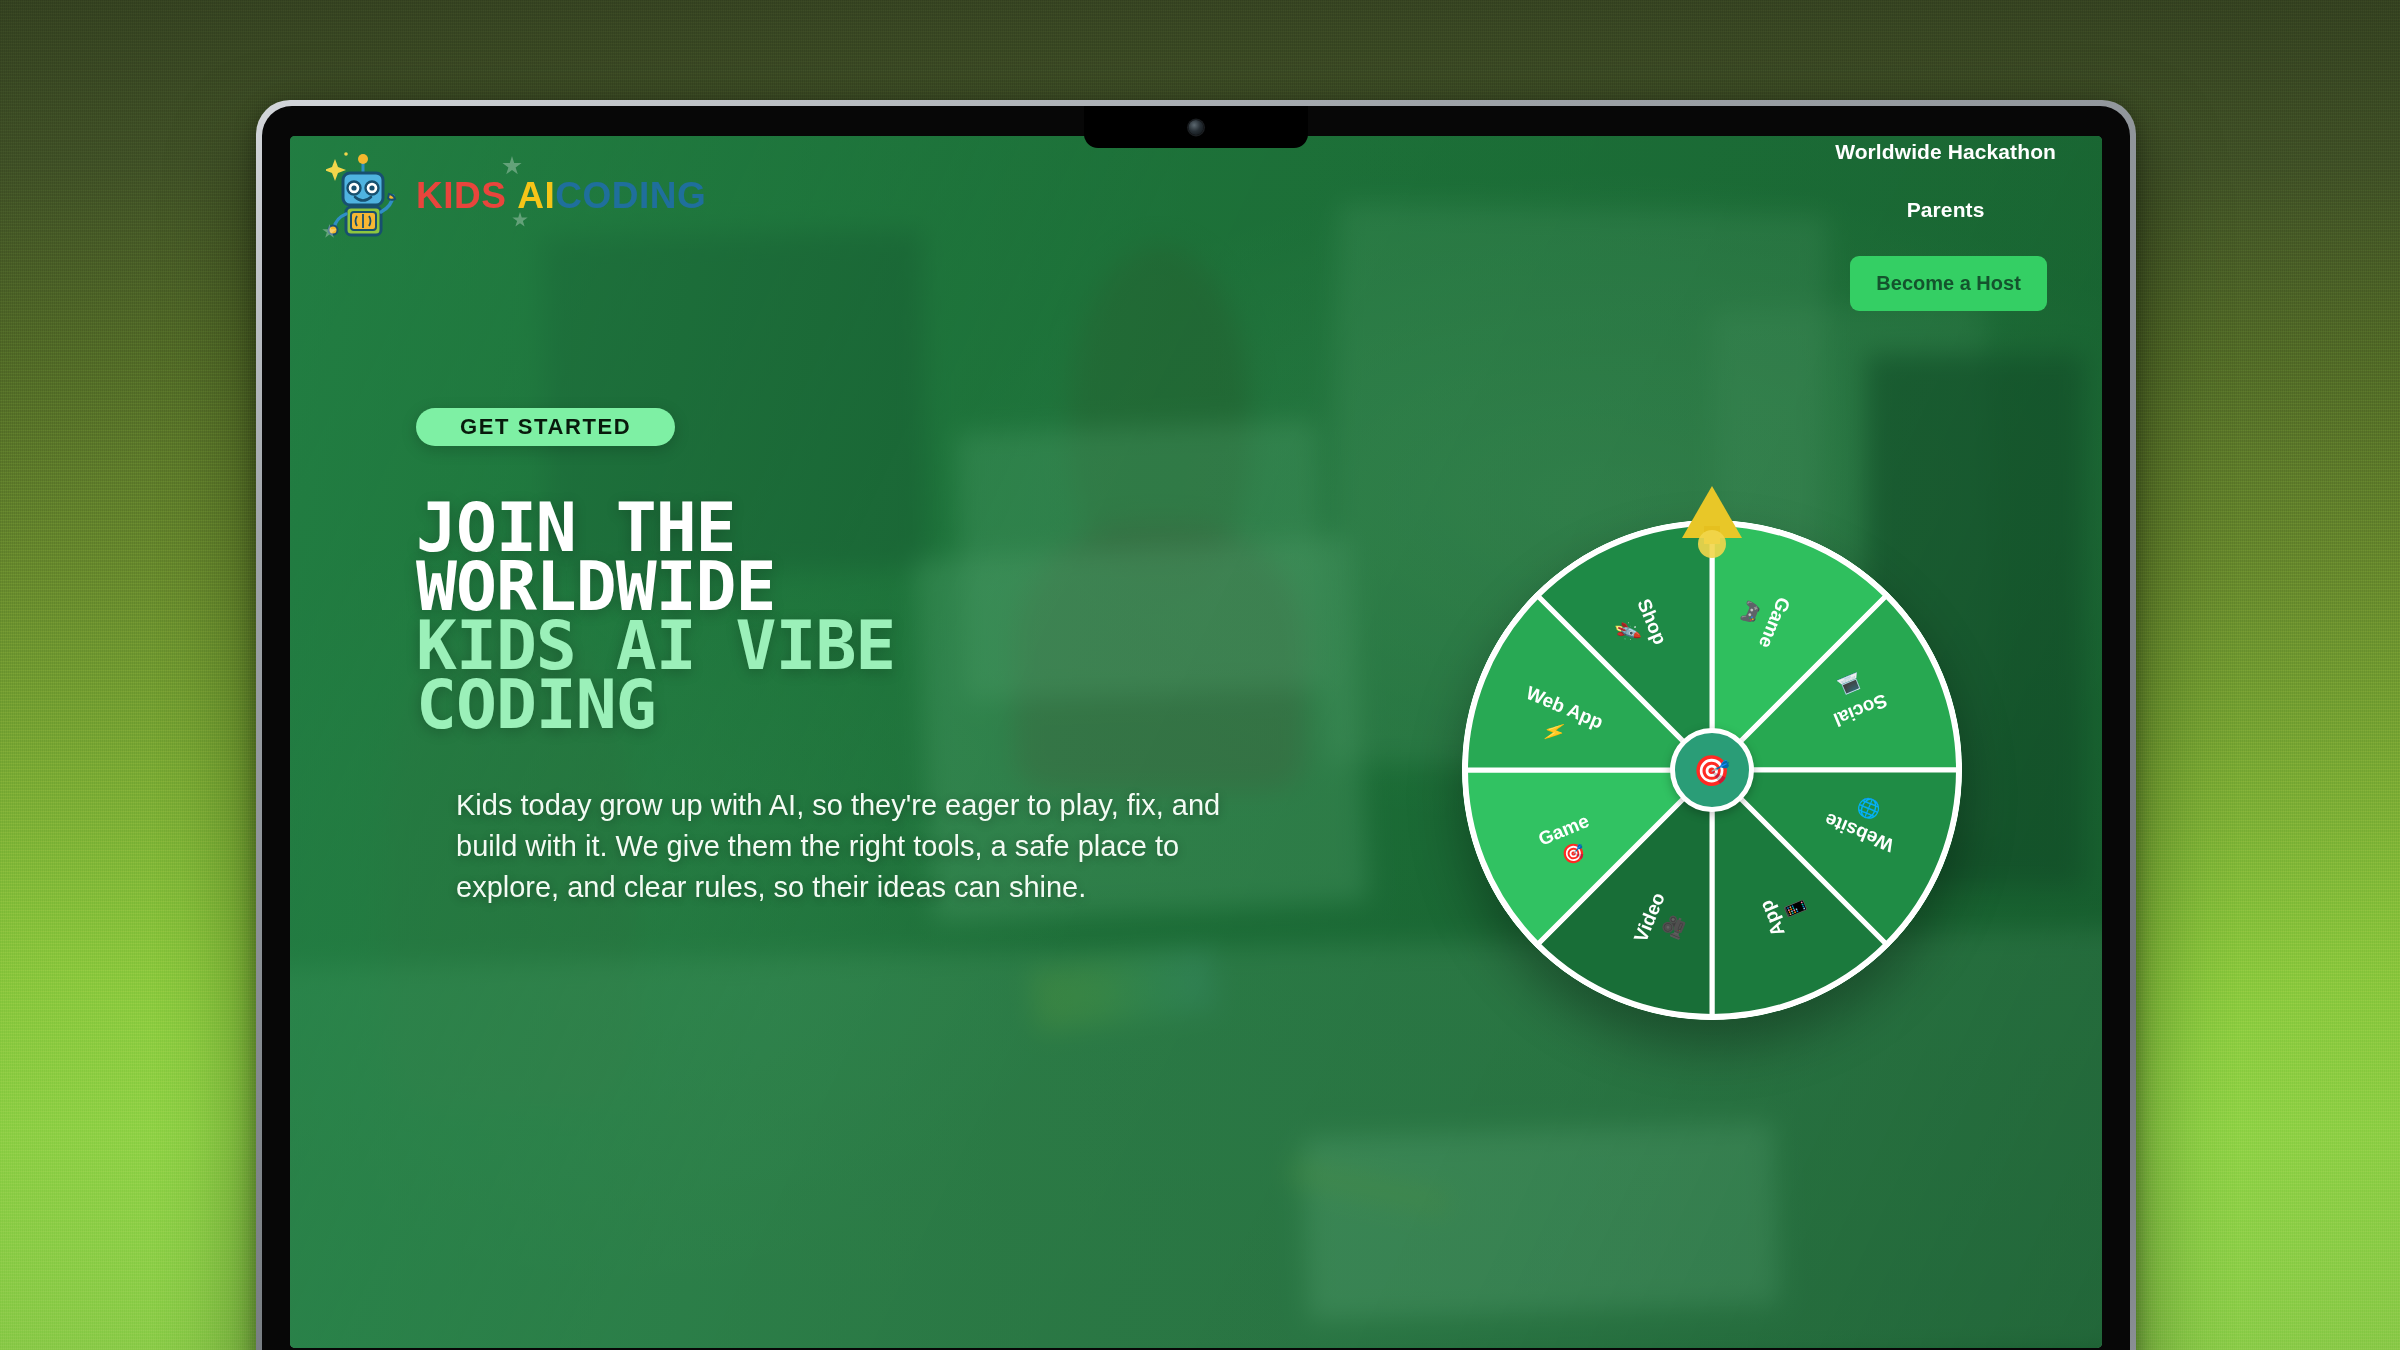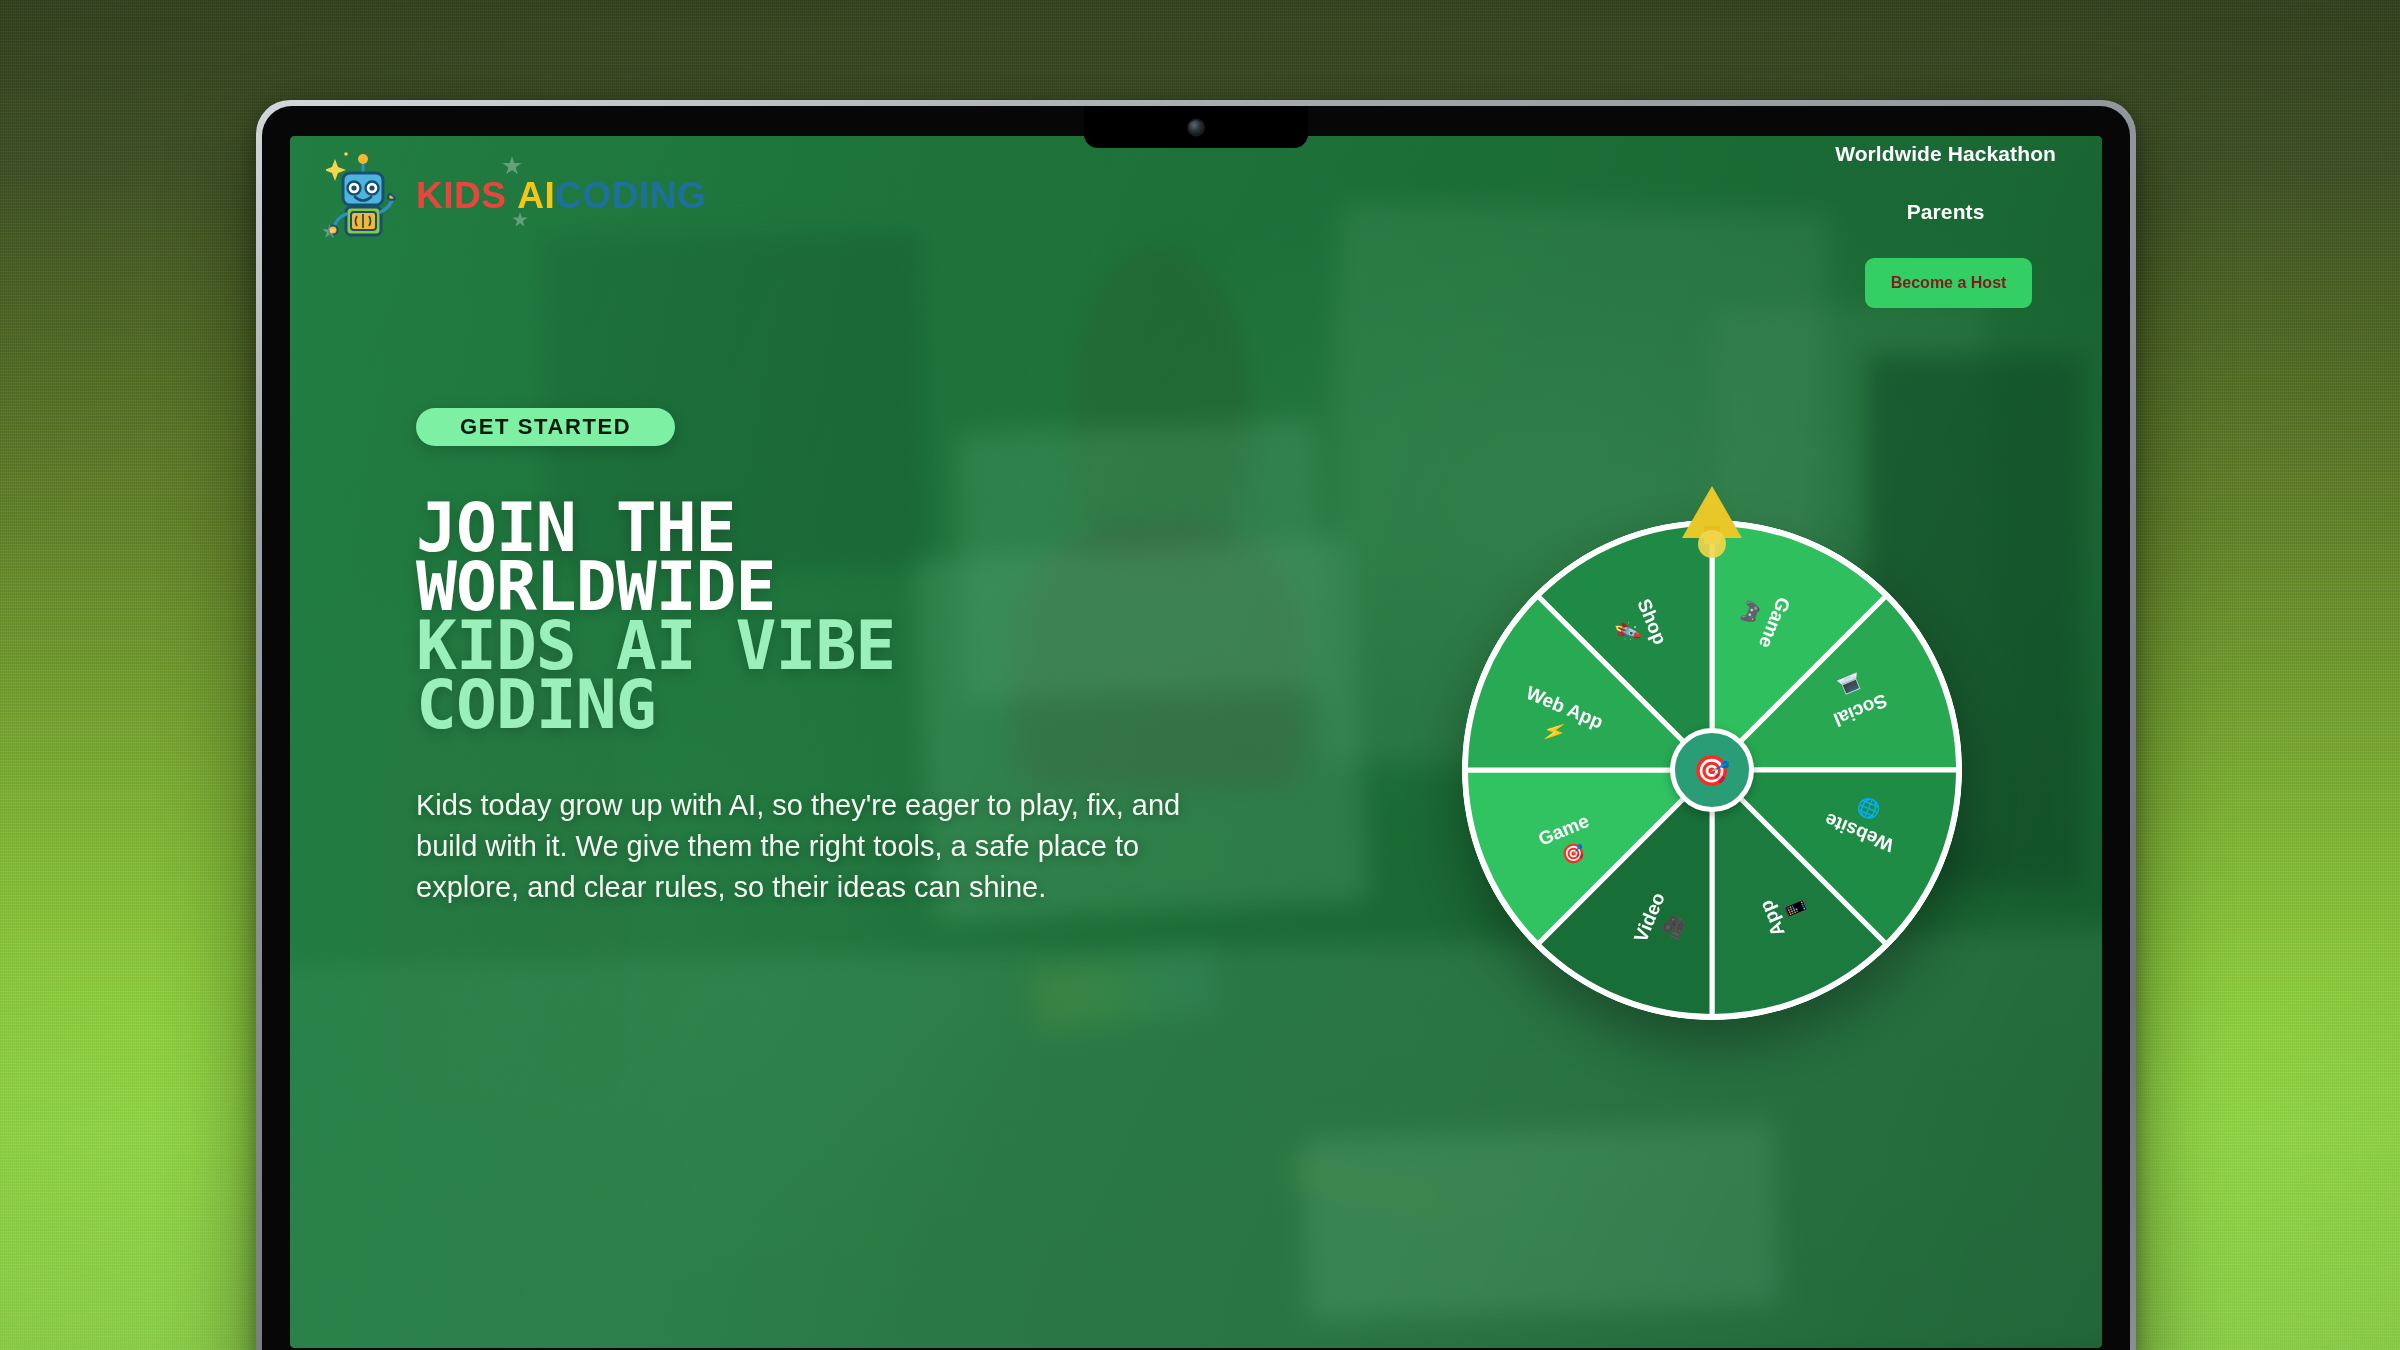--- a/index.html
+++ b/index.html
@@ -122,22 +122,22 @@
     clip-path:polygon(50% 0%,61% 35%,98% 35%,68% 57%,79% 91%,50% 70%,21% 91%,32% 57%,2% 35%,39% 35%);
     background:rgba(255,255,255,.30);
   }
 
   .nav{display:flex;align-items:center;gap:34px;flex-direction:column;}
   .nav-link{
     color:#fff;font-size:21px;font-weight:700;letter-spacing:.1px;
     text-decoration:none;white-space:nowrap;cursor:pointer;
   }
   .host-btn{
-    background:#34cf64;color:#7f1d1d;
-    font-size:16px;font-weight:700;
+    background:#34cf64;color:#14532d;
+    font-size:20px;font-weight:700;
     padding:16px 26px;border-radius:9px;border:none;
     cursor:pointer;white-space:nowrap;margin-left:6px;
     font-family:"Liberation Sans", sans-serif;
   }
 
   
   .hero{position:absolute;left:126px;top:272px;z-index:4;width:880px;}
   .cta{
     display:inline-block;background:#7ef0a4;color:#081a0c;
     font-size:22px;font-weight:700;letter-spacing:1.6px;
@@ -150,20 +150,21 @@
     font-family:"DejaVu Sans Mono", monospace;
     font-weight:700;font-size:68px;line-height:.87;
     letter-spacing:-1px;color:#fff;
     text-shadow:0 3px 14px rgba(0,0,0,.22);
   }
   .headline .hl-accent{color:#9bf0b9;}
   .lede{
     margin-top:50px;width:800px;
     color:#f3fbf3;font-size:29px;line-height:1.42;font-weight:400;
     text-shadow:0 2px 10px rgba(0,0,0,.30);
+    margin-left:40px;
   }
 
   
   .wheel-wrap{
     position:absolute;left:1162px;top:340px;width:520px;height:560px;z-index:4;
   }
   .wheel{
     position:absolute;left:10px;top:44px;width:500px;height:500px;border-radius:50%;
     box-shadow:0 26px 54px rgba(0,0,0,.32);
     overflow:hidden;

